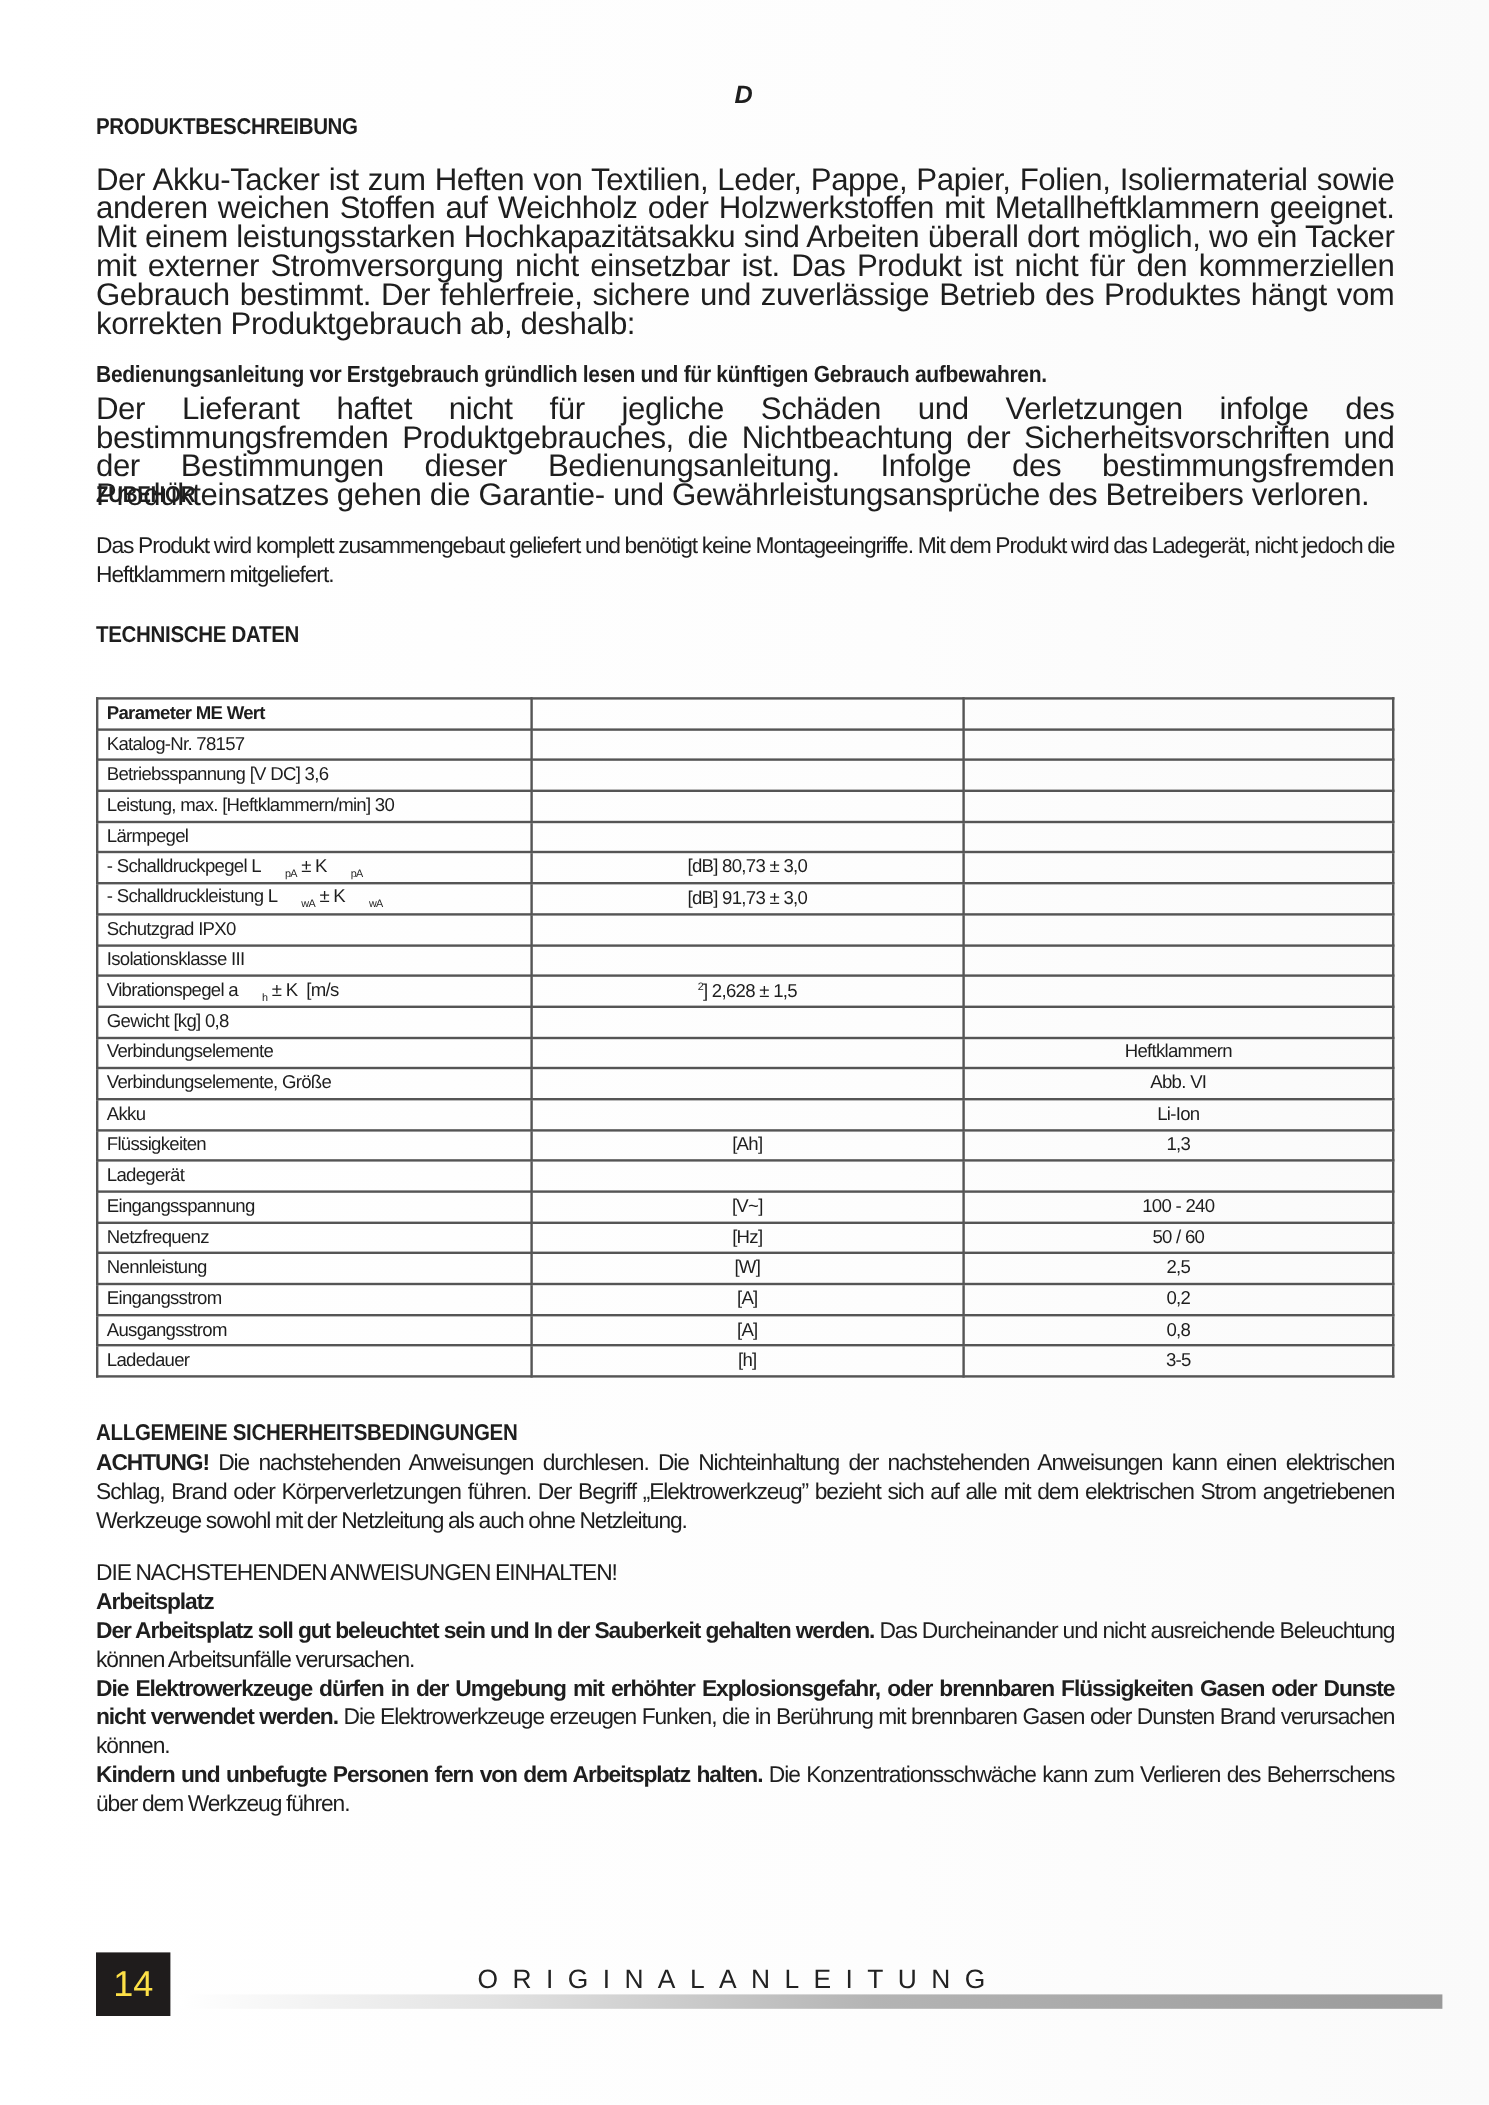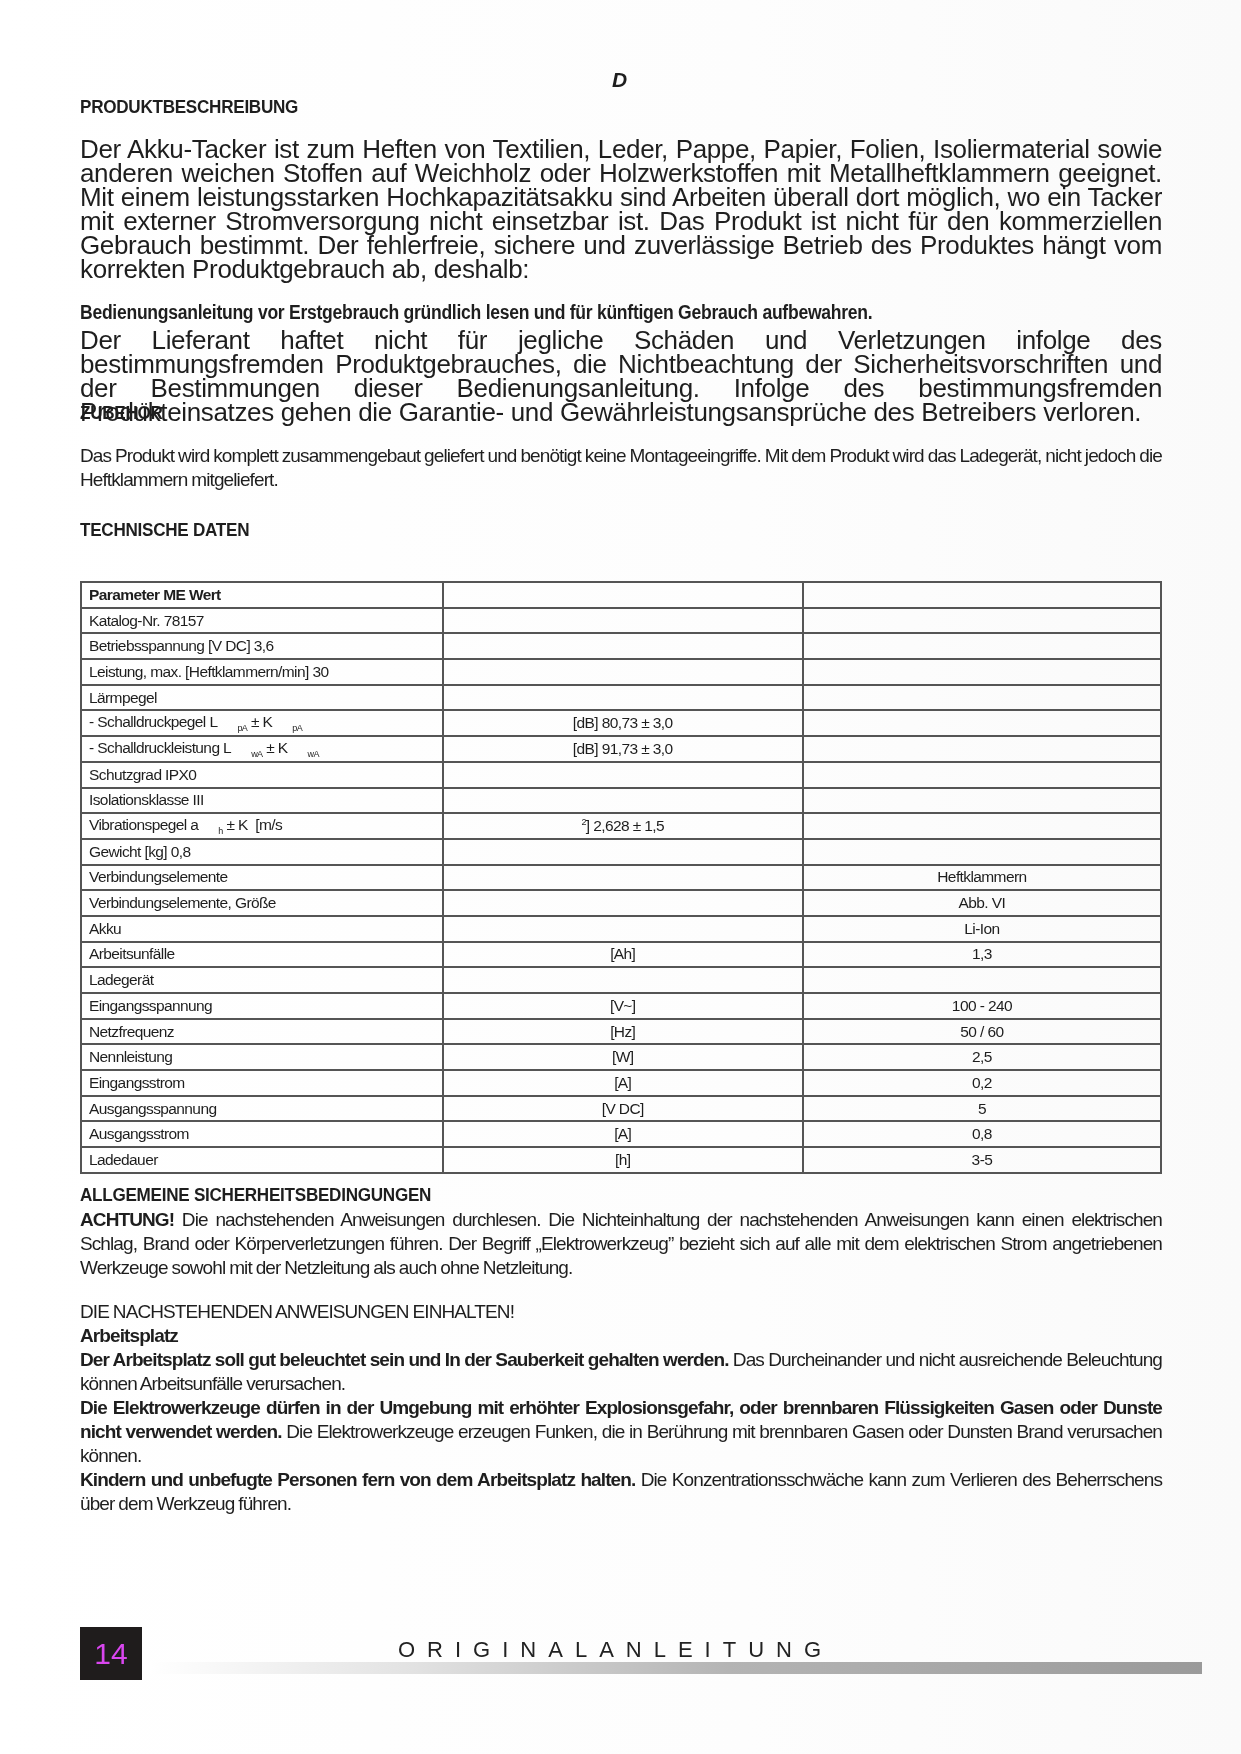--- a/index.html
+++ b/index.html
@@ -46,21 +46,21 @@
     }
     table.spec td.c1 { width: 362px; }
     table.spec td.c2 { width: 361px; text-align: center; }
     table.spec td.c3 { width: 359px; text-align: center; }
     table.spec tr.hdr td.c1 { font-weight: bold; }
     sub { font-size: 9px; vertical-align: -4px; padding-left: 20px; }
     sup { font-size: 9px; vertical-align: 6px; }
 
     .footer-box {
       position: absolute; left: 80px; top: 1627px; width: 62px; height: 53px;
-      background: #1f1c1c; color: #d946ef;
+      background: #1f1c1c; color: #fde047;
       font-size: 30px; display: flex; align-items: center; justify-content: center;
     }
     .footer-bar {
       position: absolute; left: 150px; top: 1662px; width: 1052px; height: 12px;
       background: linear-gradient(90deg, #ffffff 0%, #e2e2e2 25%, #b4b4b4 55%, #9a9a9a 100%);
     }
     .footer-title {
       position: absolute; left: 398px; top: 1637px;
       font-size: 22px; letter-spacing: 12px; color: #222;
     }
@@ -158,21 +158,21 @@
           <td class="c1">Verbindungselemente, Größe</td>
           <td class="c2"></td>
           <td class="c3">Abb. VI</td>
         </tr>
         <tr>
           <td class="c1">Akku</td>
           <td class="c2"></td>
           <td class="c3">Li-Ion</td>
         </tr>
         <tr>
-          <td class="c1">Arbeitsunfälle</td>
+          <td class="c1">Flüssigkeiten</td>
           <td class="c2">[Ah]</td>
           <td class="c3">1,3</td>
         </tr>
         <tr>
           <td class="c1">Ladegerät</td>
           <td class="c2"></td>
           <td class="c3"></td>
         </tr>
         <tr>
           <td class="c1">Eingangsspannung</td>
@@ -186,25 +186,20 @@
         </tr>
         <tr>
           <td class="c1">Nennleistung</td>
           <td class="c2">[W]</td>
           <td class="c3">2,5</td>
         </tr>
         <tr>
           <td class="c1">Eingangsstrom</td>
           <td class="c2">[A]</td>
           <td class="c3">0,2</td>
-        </tr>
-        <tr>
-          <td class="c1">Ausgangsspannung</td>
-          <td class="c2">[V DC]</td>
-          <td class="c3">5</td>
         </tr>
         <tr>
           <td class="c1">Ausgangsstrom</td>
           <td class="c2">[A]</td>
           <td class="c3">0,8</td>
         </tr>
         <tr>
           <td class="c1">Ladedauer</td>
           <td class="c2">[h]</td>
           <td class="c3">3-5</td>

